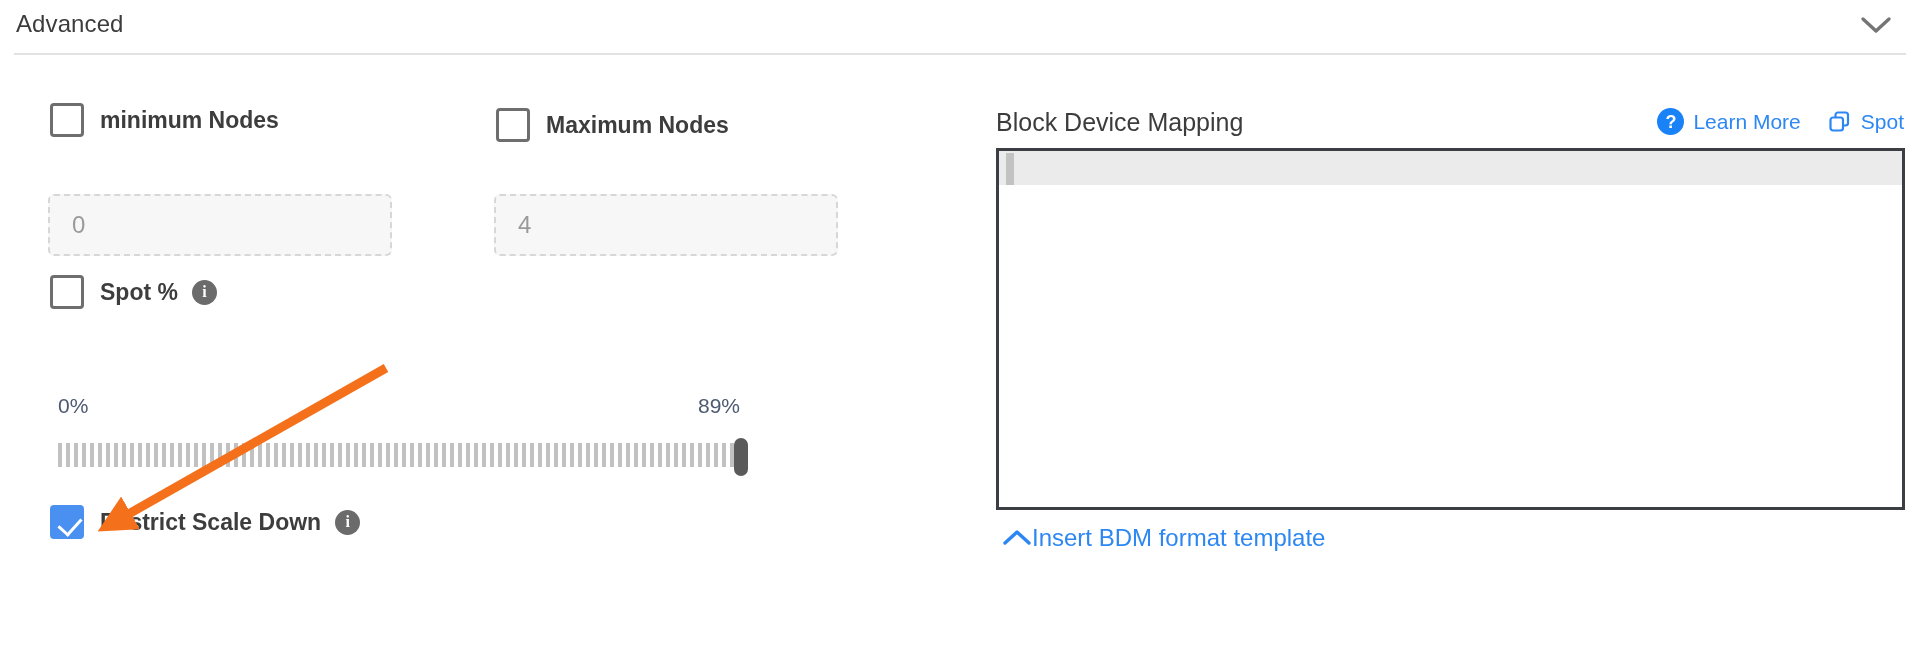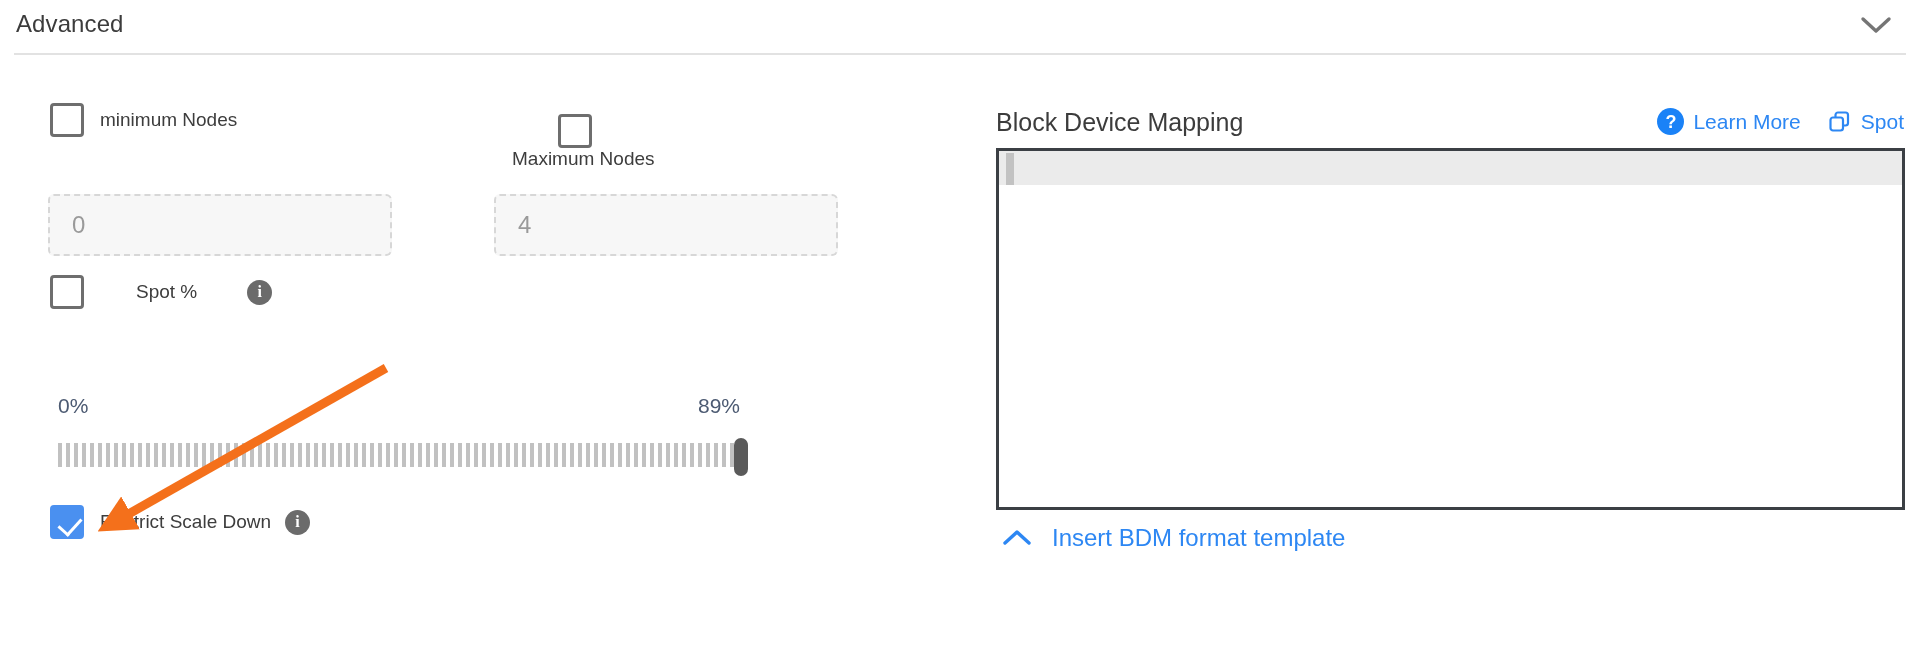--- a/index.html
+++ b/index.html
@@ -45,22 +45,22 @@
   }
   .cbox.checked { background: #4a90f0; border-color: #4a90f0; }
   .cbox.checked::after {
     content: ""; position: absolute;
     left: 10px; top: 5px; width: 11px; height: 19px;
     border: solid #fff; border-width: 0 3.5px 3.5px 0;
     transform: rotate(42deg);
   }
 
   .cb-label {
-    margin-left: 16px; font-size: 19px; color: #3d3d3d;
-    white-space: nowrap; font-weight: 400;
+    margin-left: 16px; font-size: 23px; color: #3d3d3d;
+    white-space: nowrap; font-weight: 700;
   }
 
   .info-icon {
     margin-left: 14px; width: 25px; height: 25px; border-radius: 50%;
     background: #6b6b6b; color: #fff; font-size: 16px; font-weight: bold;
     display: flex; align-items: center; justify-content: center;
     font-family: "Liberation Serif", serif; cursor: pointer;
     flex: 0 0 auto; line-height: 1;
   }
 
@@ -126,21 +126,21 @@
     position: absolute; left: 0; top: 0; width: 100%; height: 34px;
     background: #ebebeb;
   }
   .editor-gutter {
     position: absolute; left: 7px; top: 2px; width: 8px; height: 32px;
     background: #c2c2c2;
   }
 
   .bdm-footer {
     position: absolute; left: 6px; top: 470px;
-    display: flex; align-items: center; gap: 20px;
+    display: flex; align-items: center; 
     color: #2d87f3; font-size: 24px; cursor: pointer;
   }
 
   
   .annotation { position: absolute; left: 0; top: 0; width: 1920px; height: 656px; pointer-events: none; }
 </style>
 </head>
 <body>
 
 <div id="page">
@@ -156,27 +156,27 @@
   </div>
 
   <div class="left-col">
 
     <div class="cb-row" style="left:50px; top:49px;">
       <div class="cbox"></div>
       <div class="cb-label">minimum Nodes</div>
     </div>
     <div class="num-input" style="left:48px; top:140px; width:344px;">0</div>
 
-    <div class="cb-row" style="left:496px; top:60px;flex-direction:column;">
+    <div class="cb-row" style="left:496px; top:54px;">
       <div class="cbox"></div>
       <div class="cb-label">Maximum Nodes</div>
     </div>
     <div class="num-input" style="left:494px; top:140px; width:344px;">4</div>
 
-    <div class="cb-row" style="left:50px; top:221px;gap:36px;">
+    <div class="cb-row" style="left:50px; top:221px;">
       <div class="cbox"></div>
       <div class="cb-label">Spot %</div>
       <div class="info-icon">i</div>
     </div>
 
     <div class="slider-wrap">
       <div class="slider-scale">
         <span class="scale-min">0%</span>
         <span class="scale-max">89%</span>
       </div>

